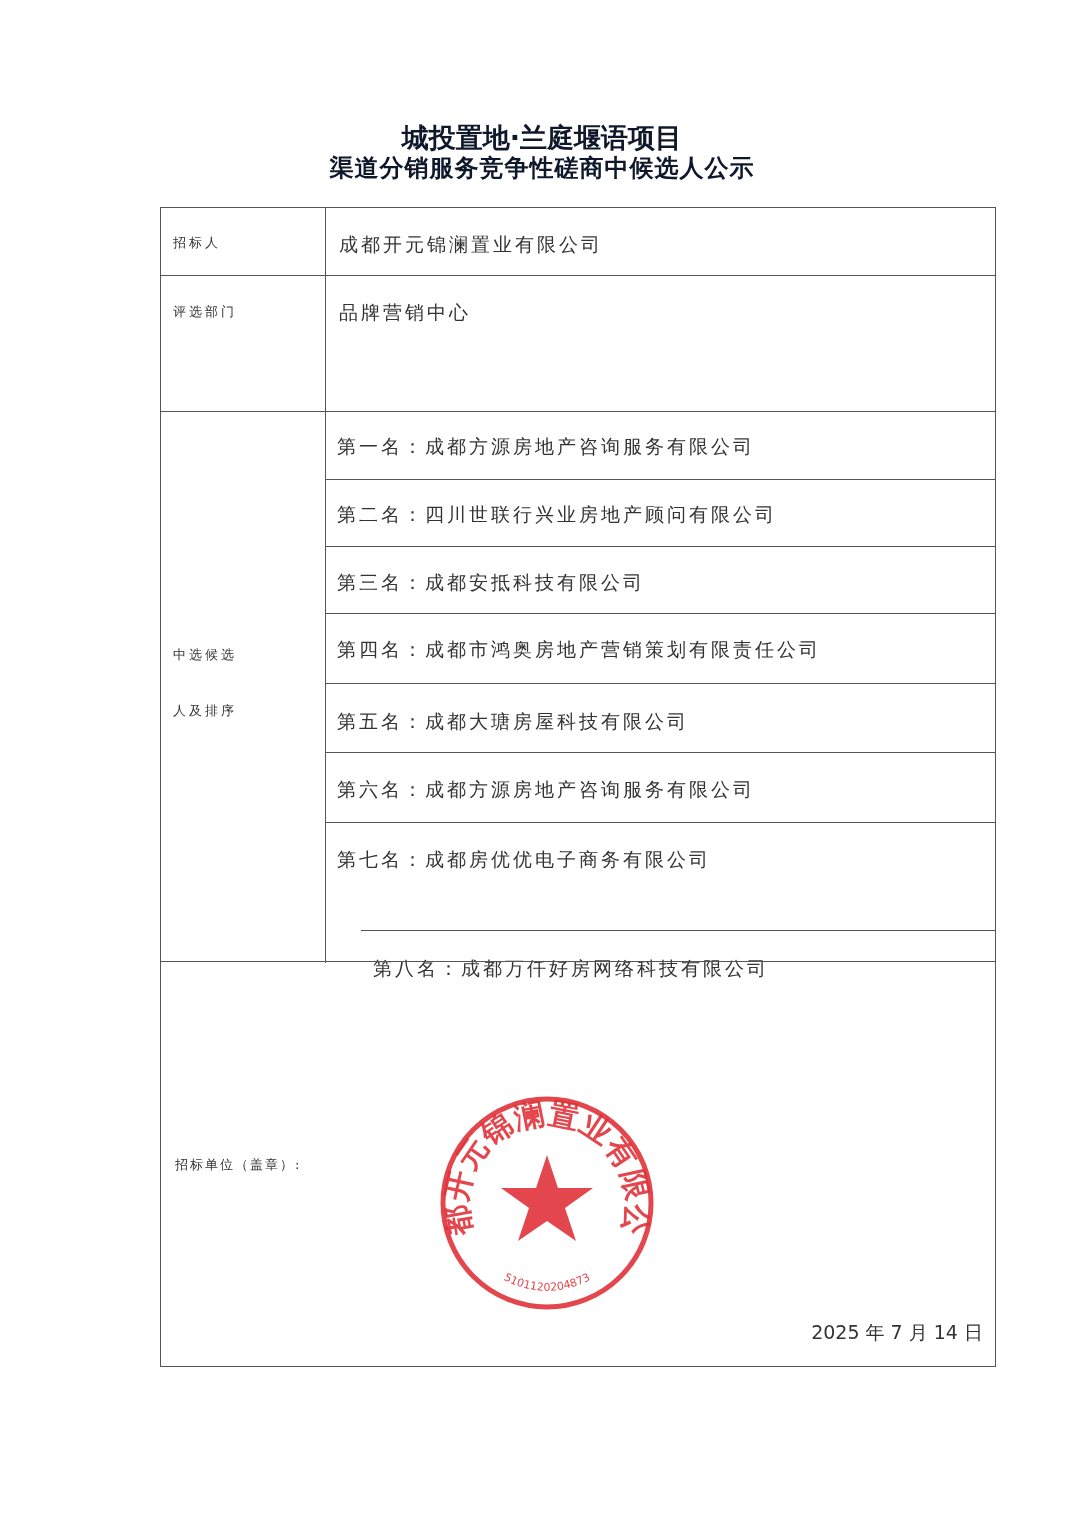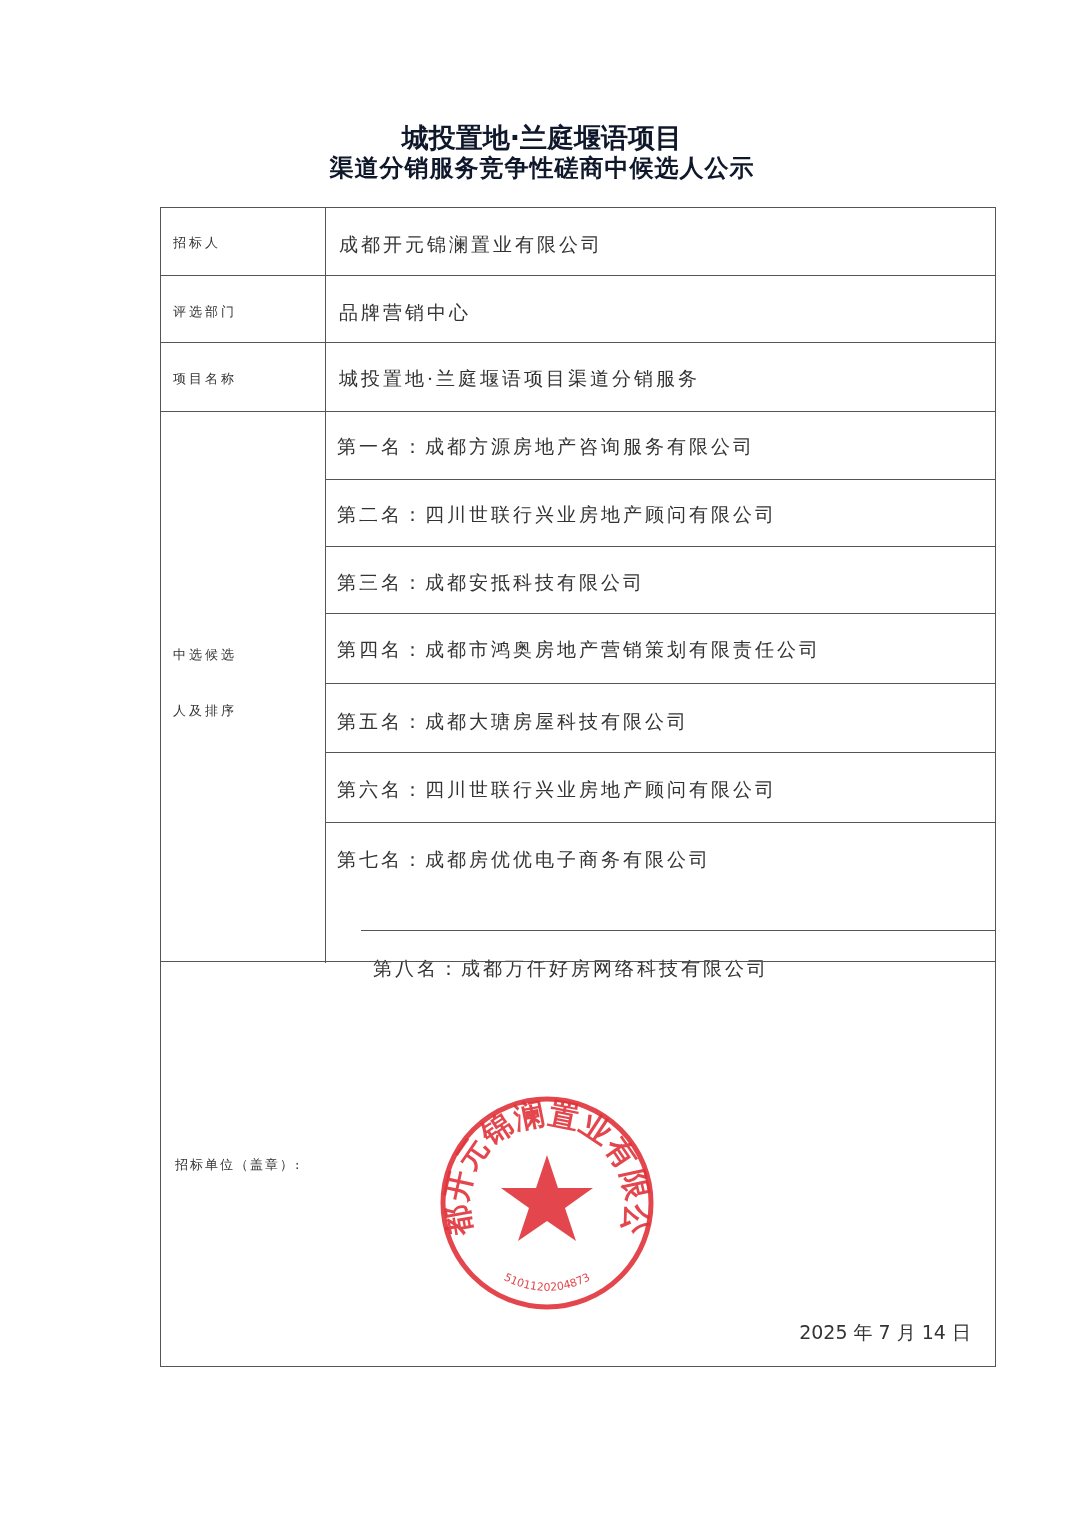--- a/index.html
+++ b/index.html
@@ -16,44 +16,40 @@
     .title.l1 { top: 120px; font-size: 27px; }
     .title.l2 { top: 152px; font-size: 24px; letter-spacing: 1px; }
     .tbl { position: absolute; left: 160px; top: 207px; width: 834px; border: 1.5px solid #555; border-collapse: collapse; }
     .row { position: absolute; left: 0; width: 100%; border-top: 1.5px solid #555; }
     .lbl { position: absolute; left: 12px; font-size: 13px; letter-spacing: 3px; color: #333; }
     .val { position: absolute; left: 178px; font-size: 19px; letter-spacing: 3px; color: #333; }
     .vline { position: absolute; left: 164px; width: 0; border-left: 1.5px solid #555; }
     .rankrow { position: absolute; left: 164px; right: 0; border-top: 1.5px solid #555; }
     .rank { position: absolute; left: 12px; font-size: 19px; letter-spacing: 3px; color: #333; }
     .stamp { position: absolute; left: 437px; top: 1093px; width: 220px; height: 220px; }
-    .date { position: absolute; right: 24px; font-family: "DejaVu Sans", sans-serif; font-size: 19px; color: #333; text-align: right; }
+    .date { position: absolute; right: 12px; font-family: "DejaVu Sans", sans-serif; font-size: 19px; color: #333; text-align: right; }
   </style>
 </head>
 <body>
 
 <div class="title l1">城投置地·兰庭堰语项目</div>
 <div class="title l2">渠道分销服务竞争性磋商中候选人公示</div>
 
 <div class="tbl" style="height:1158px;">
 
   <div class="row" style="top:0; height:67px; border-top:none;">
     <div class="lbl" style="top:26px;">招标人</div>
     <div class="val" style="top:24px;">成都开元锦澜置业有限公司</div>
   </div>
 
   <div class="row" style="top:67px; height:67px;">
     <div class="lbl" style="top:27px;">评选部门</div>
     <div class="val" style="top:24px;">品牌营销中心</div>
   </div>
 
-  <div class="row" style="top:134px; height:69px;">
-    <div class="lbl" style="top:27px;">项目名称</div>
-    <div class="val" style="top:23px;">城投置地·兰庭堰语项目渠道分销服务</div>
-  </div>
 
   <div class="row" style="top:203px; height:550px;text-align:right;">
     <div class="lbl" style="top:234px;">中选候选</div>
     <div class="lbl" style="top:290px;">人及排序</div>
   </div>
   <div class="vline" style="top:0; height:755px;"></div>
 
   <div class="rankrow" style="top:203px; height:68px; border-top:none;">
     <div class="rank" style="top:23px;">第一名：成都方源房地产咨询服务有限公司</div>
   </div>
@@ -63,21 +59,21 @@
   <div class="rankrow" style="top:338px; height:67px;">
     <div class="rank" style="top:23px;">第三名：成都安抵科技有限公司</div>
   </div>
   <div class="rankrow" style="top:405px; height:70px;">
     <div class="rank" style="top:23px;">第四名：成都市鸿奥房地产营销策划有限责任公司</div>
   </div>
   <div class="rankrow" style="top:475px; height:69px;">
     <div class="rank" style="top:25px;">第五名：成都大瑭房屋科技有限公司</div>
   </div>
   <div class="rankrow" style="top:544px; height:70px;">
-    <div class="rank" style="top:24px;">第六名：四川世联行兴业房地产顾问有限公司</div>
+    <div class="rank" style="top:24px;">第六名：成都方源房地产咨询服务有限公司</div>
   </div>
   <div class="rankrow" style="top:614px; height:68px;">
     <div class="rank" style="top:24px;">第七名：成都房优优电子商务有限公司</div>
   </div>
   <div class="rankrow" style="top:722px; height:71px;margin-left:36px;">
     <div class="rank" style="top:25px;">第八名：成都万仟好房网络科技有限公司</div>
   </div>
 
   <div class="row" style="top:753px; height:405px;">
     <div class="lbl" style="top:194px; left:14px; letter-spacing:2px;">招标单位（盖章）:</div>

